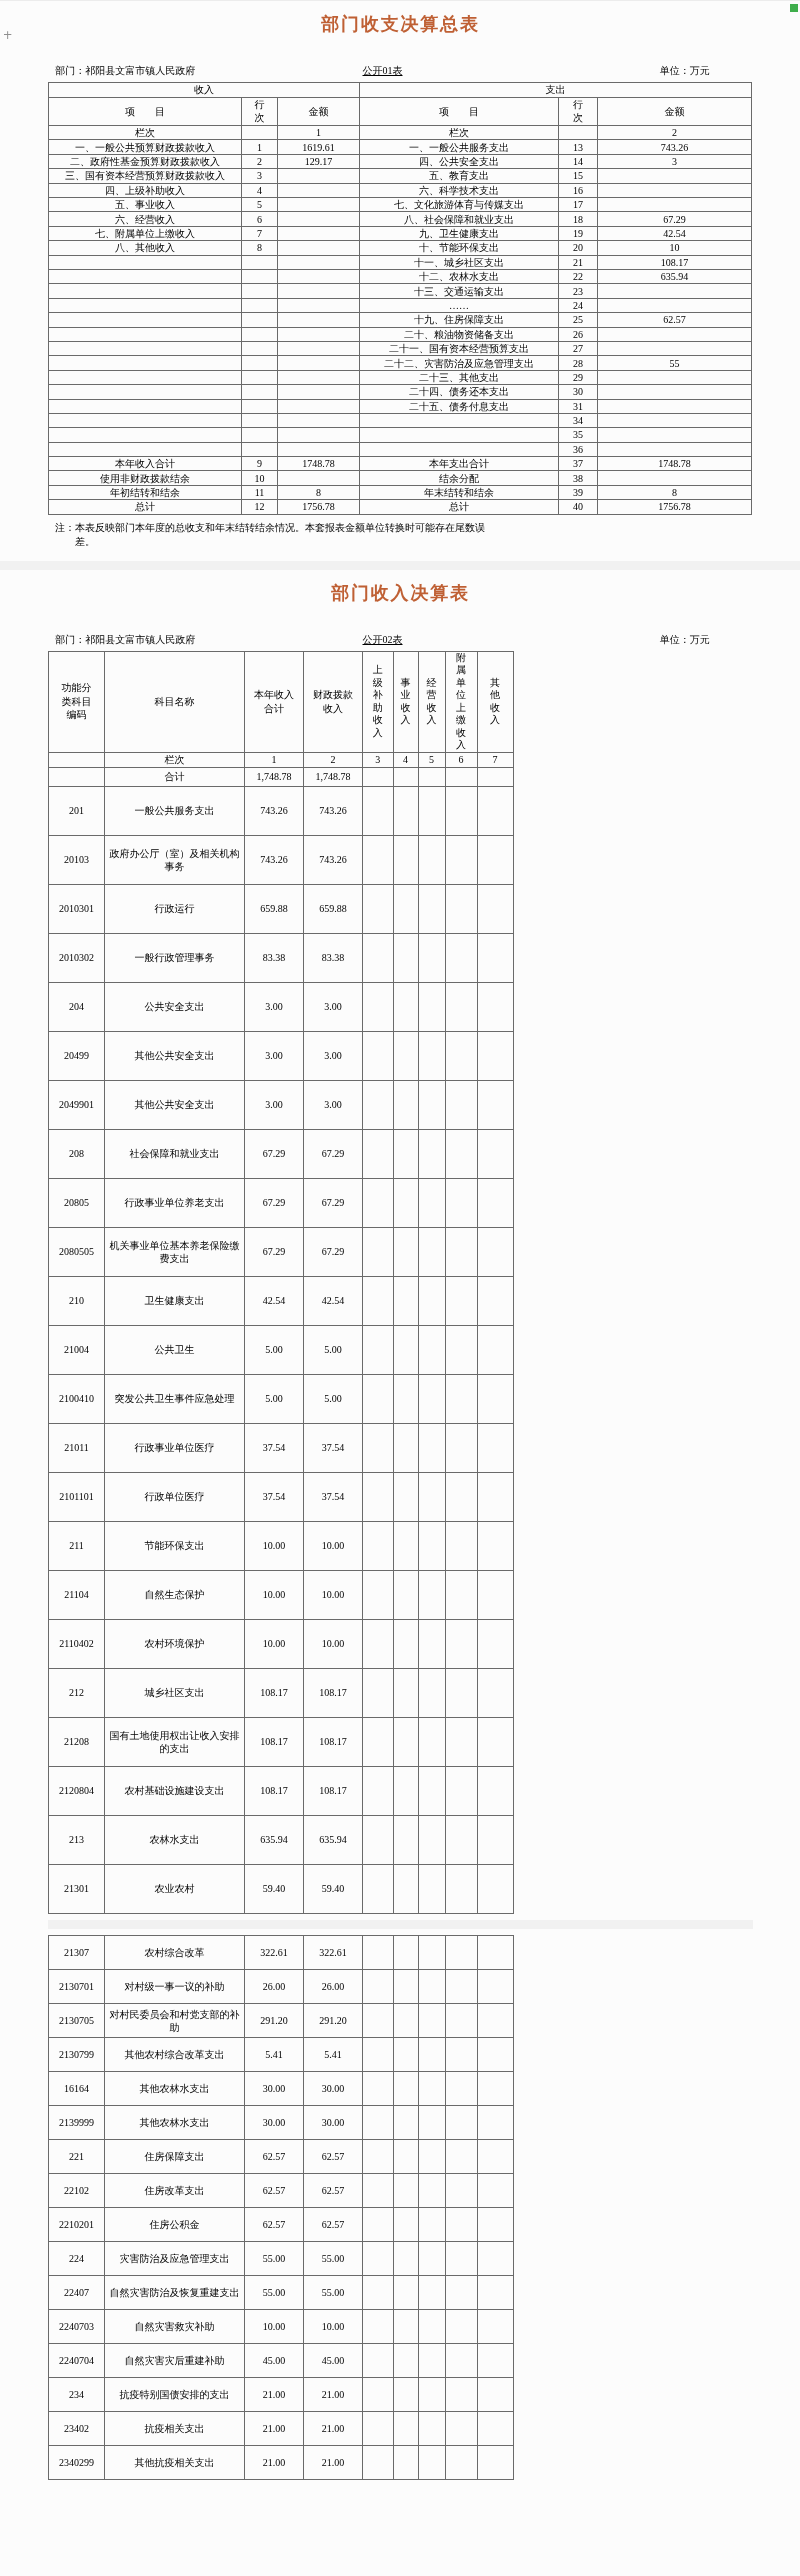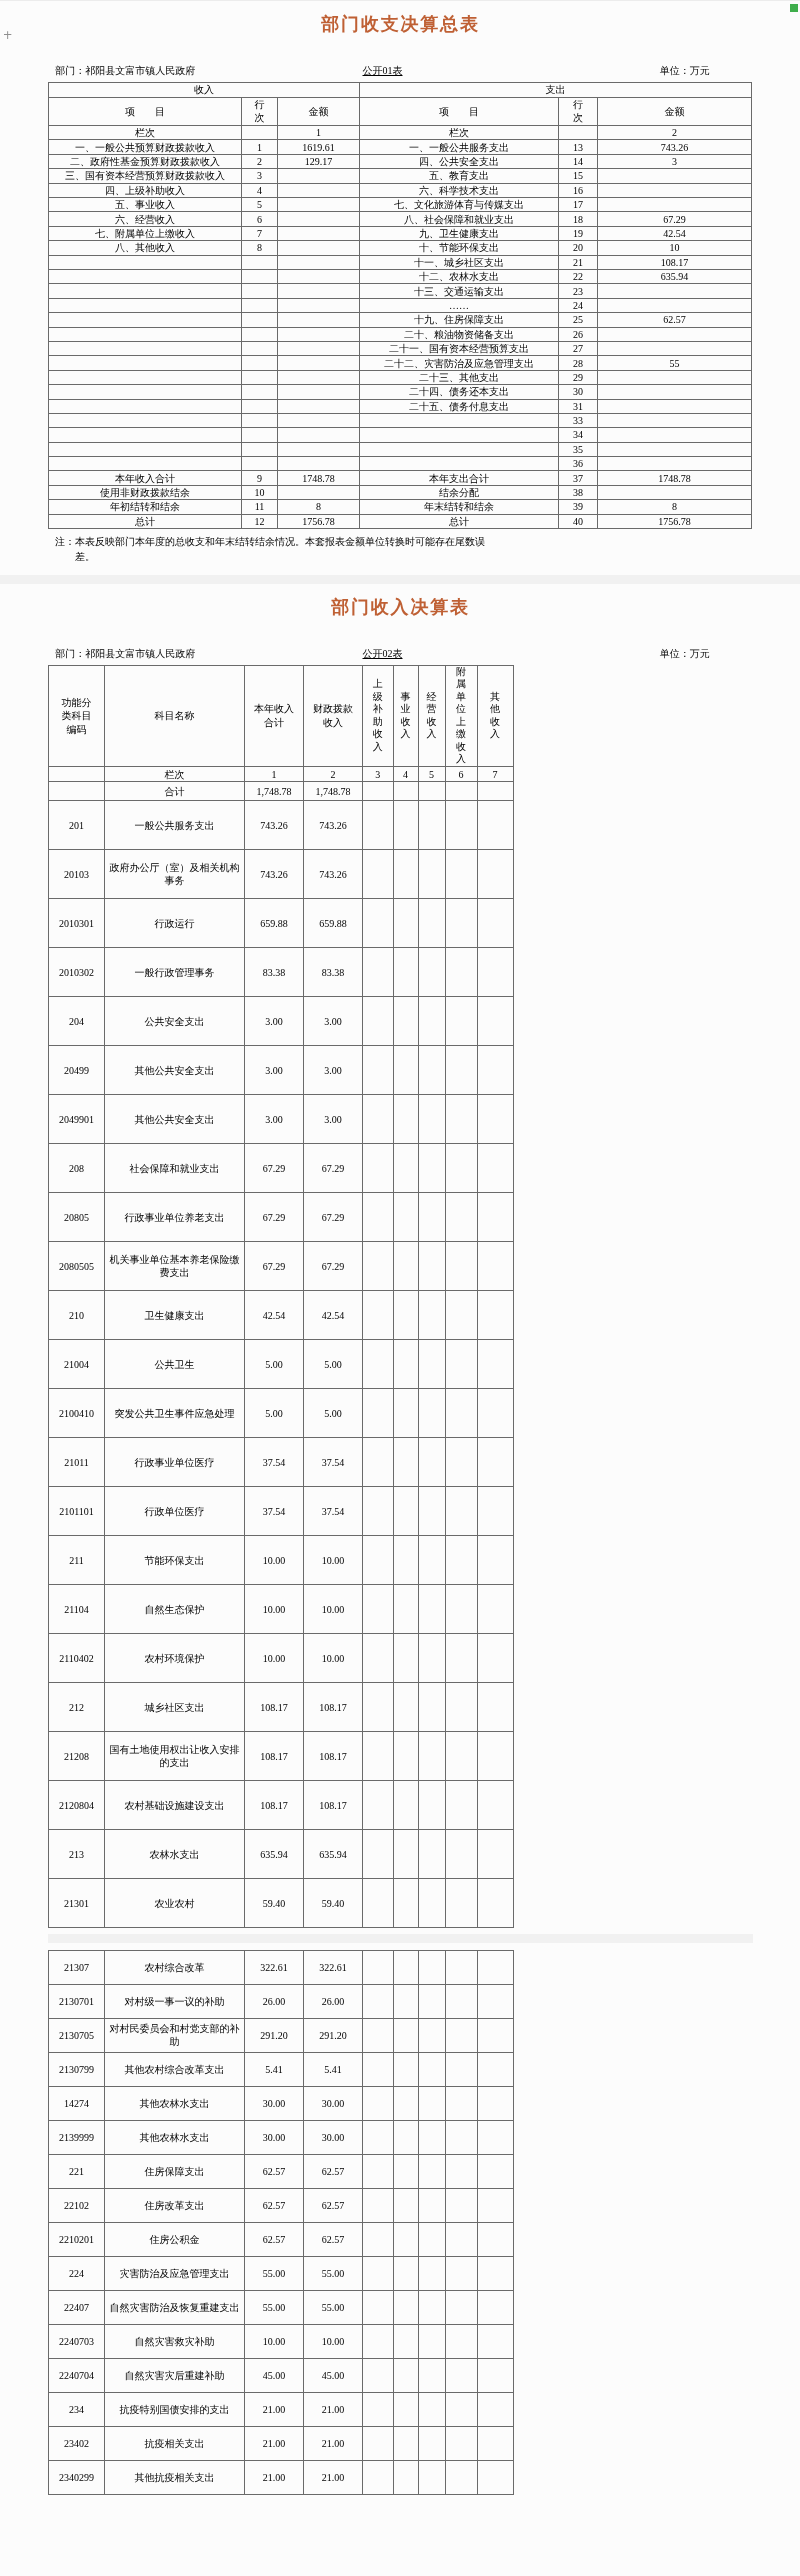--- a/index.html
+++ b/index.html
@@ -243,28 +243,20 @@
             <td></td>
             <td>二十五、债务付息支出</td>
             <td>31</td>
             <td></td>
           </tr>
           <tr>
             <td></td>
             <td></td>
             <td></td>
             <td></td>
-            <td>33</td>
-            <td></td>
-          </tr>
-          <tr>
-            <td></td>
-            <td></td>
-            <td></td>
-            <td></td>
             <td>34</td>
             <td></td>
           </tr>
           <tr>
             <td></td>
             <td></td>
             <td></td>
             <td></td>
             <td>35</td>
             <td></td>
@@ -682,21 +674,21 @@
             <td>其他农村综合改革支出</td>
             <td>5.41</td>
             <td>5.41</td>
             <td></td>
             <td></td>
             <td></td>
             <td></td>
             <td></td>
           </tr>
           <tr>
-            <td>14274</td>
+            <td>16164</td>
             <td>其他农林水支出</td>
             <td>30.00</td>
             <td>30.00</td>
             <td></td>
             <td></td>
             <td></td>
             <td></td>
             <td></td>
           </tr>
           <tr>

